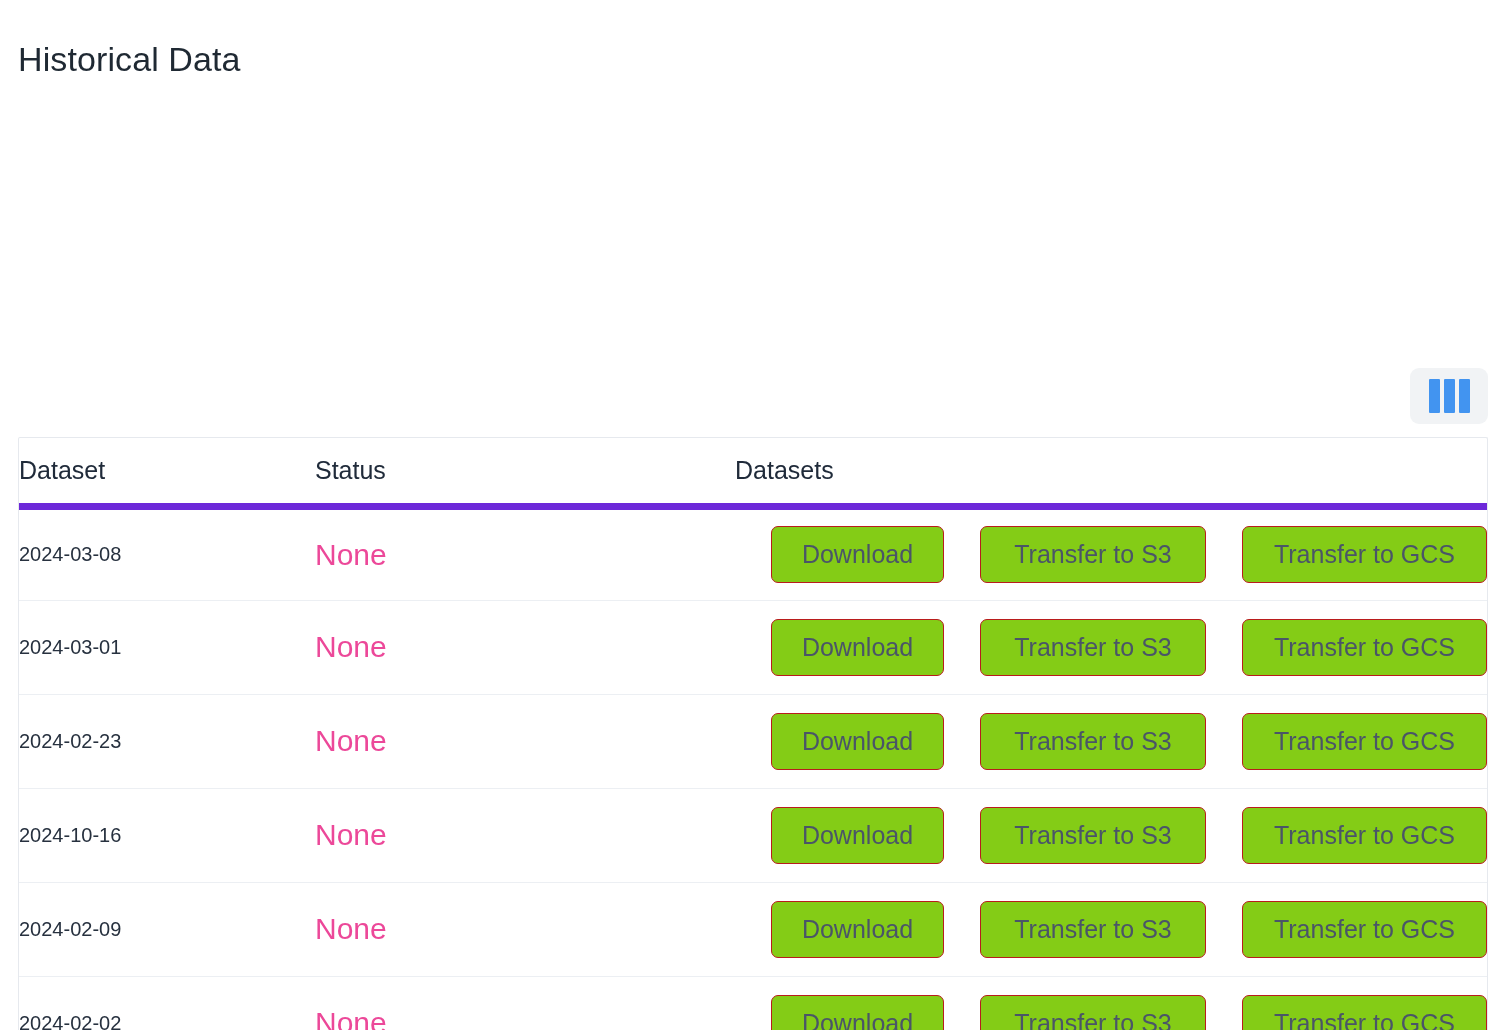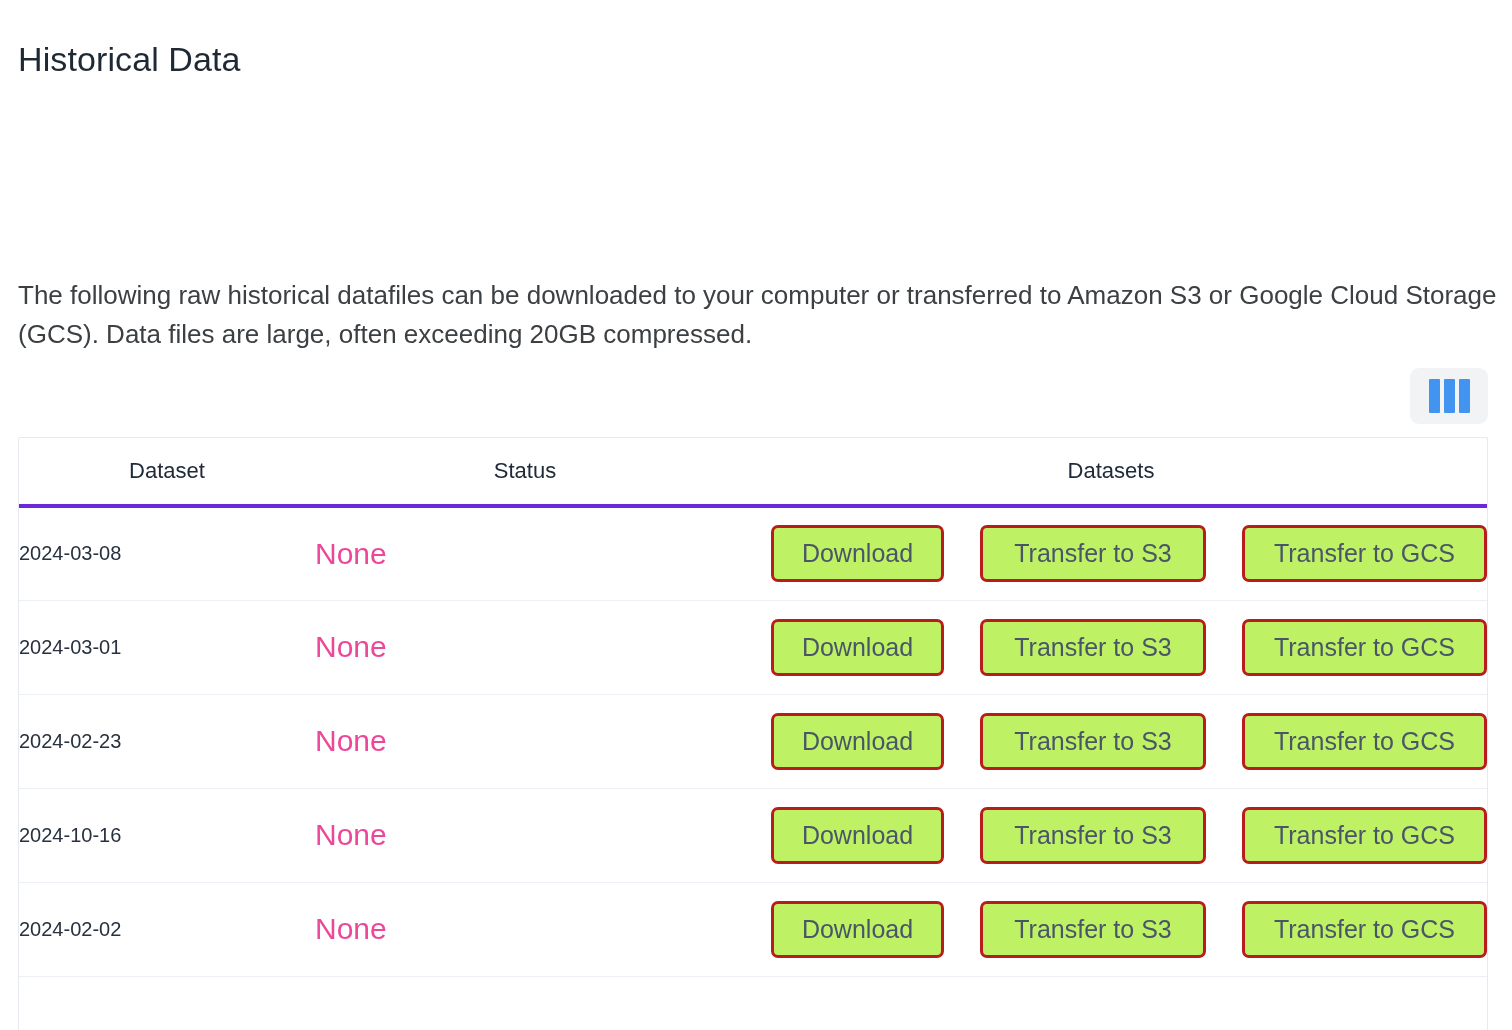--- a/index.html
+++ b/index.html
@@ -120,27 +120,27 @@
     border-radius: 2px;
     overflow: hidden;
   }
   table.data-table {
     width: 100%;
     border-collapse: collapse;
     table-layout: fixed;
   }
   table.data-table th {
     font-weight: 400;
-    font-size: 22px;
+    font-size: 25px;
     color: #202b3a;
-    text-align: center;
+    text-align: left;
     padding: 0;
     height: 68px;
     vertical-align: middle;
-    border-bottom: 4px solid #6d28d9;
+    border-bottom: 7px solid #6d28d9;
   }
   table.data-table td {
     padding: 0;
     height: 94px;
     vertical-align: middle;
     border-bottom: 1px solid #eceff3;
   }
 
   th.col-dataset { width: 296px; padding-left: 19px; }
   th.col-status  { width: 420px; padding-left: 19px; }
@@ -163,41 +163,40 @@
     display: flex;
     justify-content: flex-end;
     align-items: center;
     gap: 36px;
   }
   .action-btn {
     font-family: "Liberation Sans", sans-serif;
     font-size: 25px;
     line-height: 1;
     color: #4a5568;
-    background: #bef264;
-    border: 3px solid #b91c1c;
+    background: #84cc16;
+    border: 1px solid #b91c1c;
     border-radius: 7px;
     height: 57px;
     padding: 0 22px;
     cursor: pointer;
     white-space: nowrap;
   }
   .action-btn.w-download { min-width: 173px; }
   .action-btn.w-s3 { min-width: 226px; }
   .action-btn.w-gcs { min-width: 245px; }
 </style>
 </head>
 <body>
 
 <div class="page">
 
   <h1 class="page-title">Historical Data</h1>
 
 
-  <p class="description">The following raw historical datafiles can be downloaded to your computer or transferred to Amazon S3 or Google Cloud Storage (GCS). Data files are large, often exceeding 20GB compressed.</p>
 
   <button class="columns-button">
     <span class="bar"></span>
     <span class="bar"></span>
     <span class="bar"></span>
   </button>
 
   <div class="table-card">
     <table class="data-table">
       <thead>
@@ -250,20 +249,31 @@
           <td class="cell-status">None</td>
           <td class="cell-actions">
             <div class="actions-wrap">
               <button class="action-btn w-download">Download</button>
               <button class="action-btn w-s3">Transfer to S3</button>
               <button class="action-btn w-gcs">Transfer to GCS</button>
             </div>
           </td>
         </tr>
 
+        <tr>
+          <td class="cell-dataset">2024-02-09</td>
+          <td class="cell-status">None</td>
+          <td class="cell-actions">
+            <div class="actions-wrap">
+              <button class="action-btn w-download">Download</button>
+              <button class="action-btn w-s3">Transfer to S3</button>
+              <button class="action-btn w-gcs">Transfer to GCS</button>
+            </div>
+          </td>
+        </tr>
 
         <tr>
           <td class="cell-dataset">2024-02-02</td>
           <td class="cell-status">None</td>
           <td class="cell-actions">
             <div class="actions-wrap">
               <button class="action-btn w-download">Download</button>
               <button class="action-btn w-s3">Transfer to S3</button>
               <button class="action-btn w-gcs">Transfer to GCS</button>
             </div>

